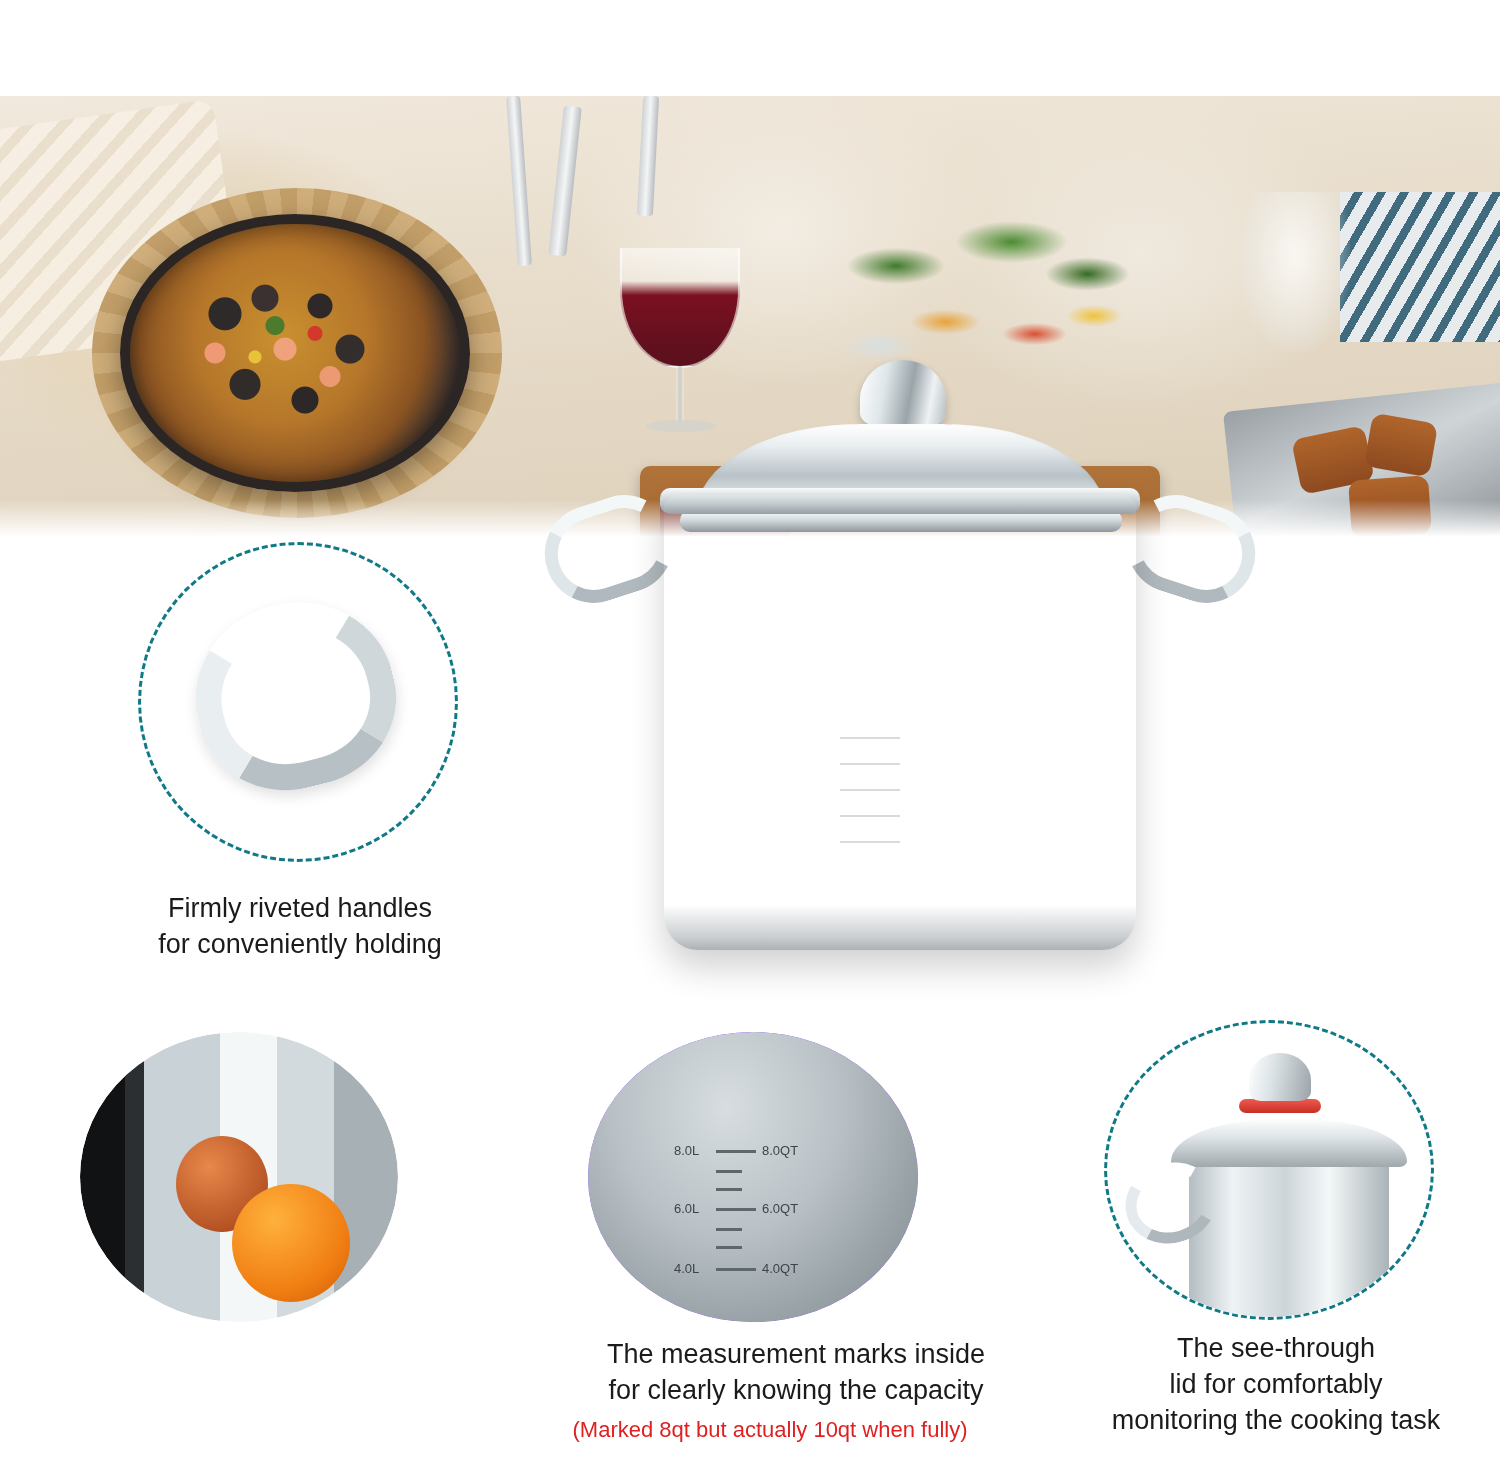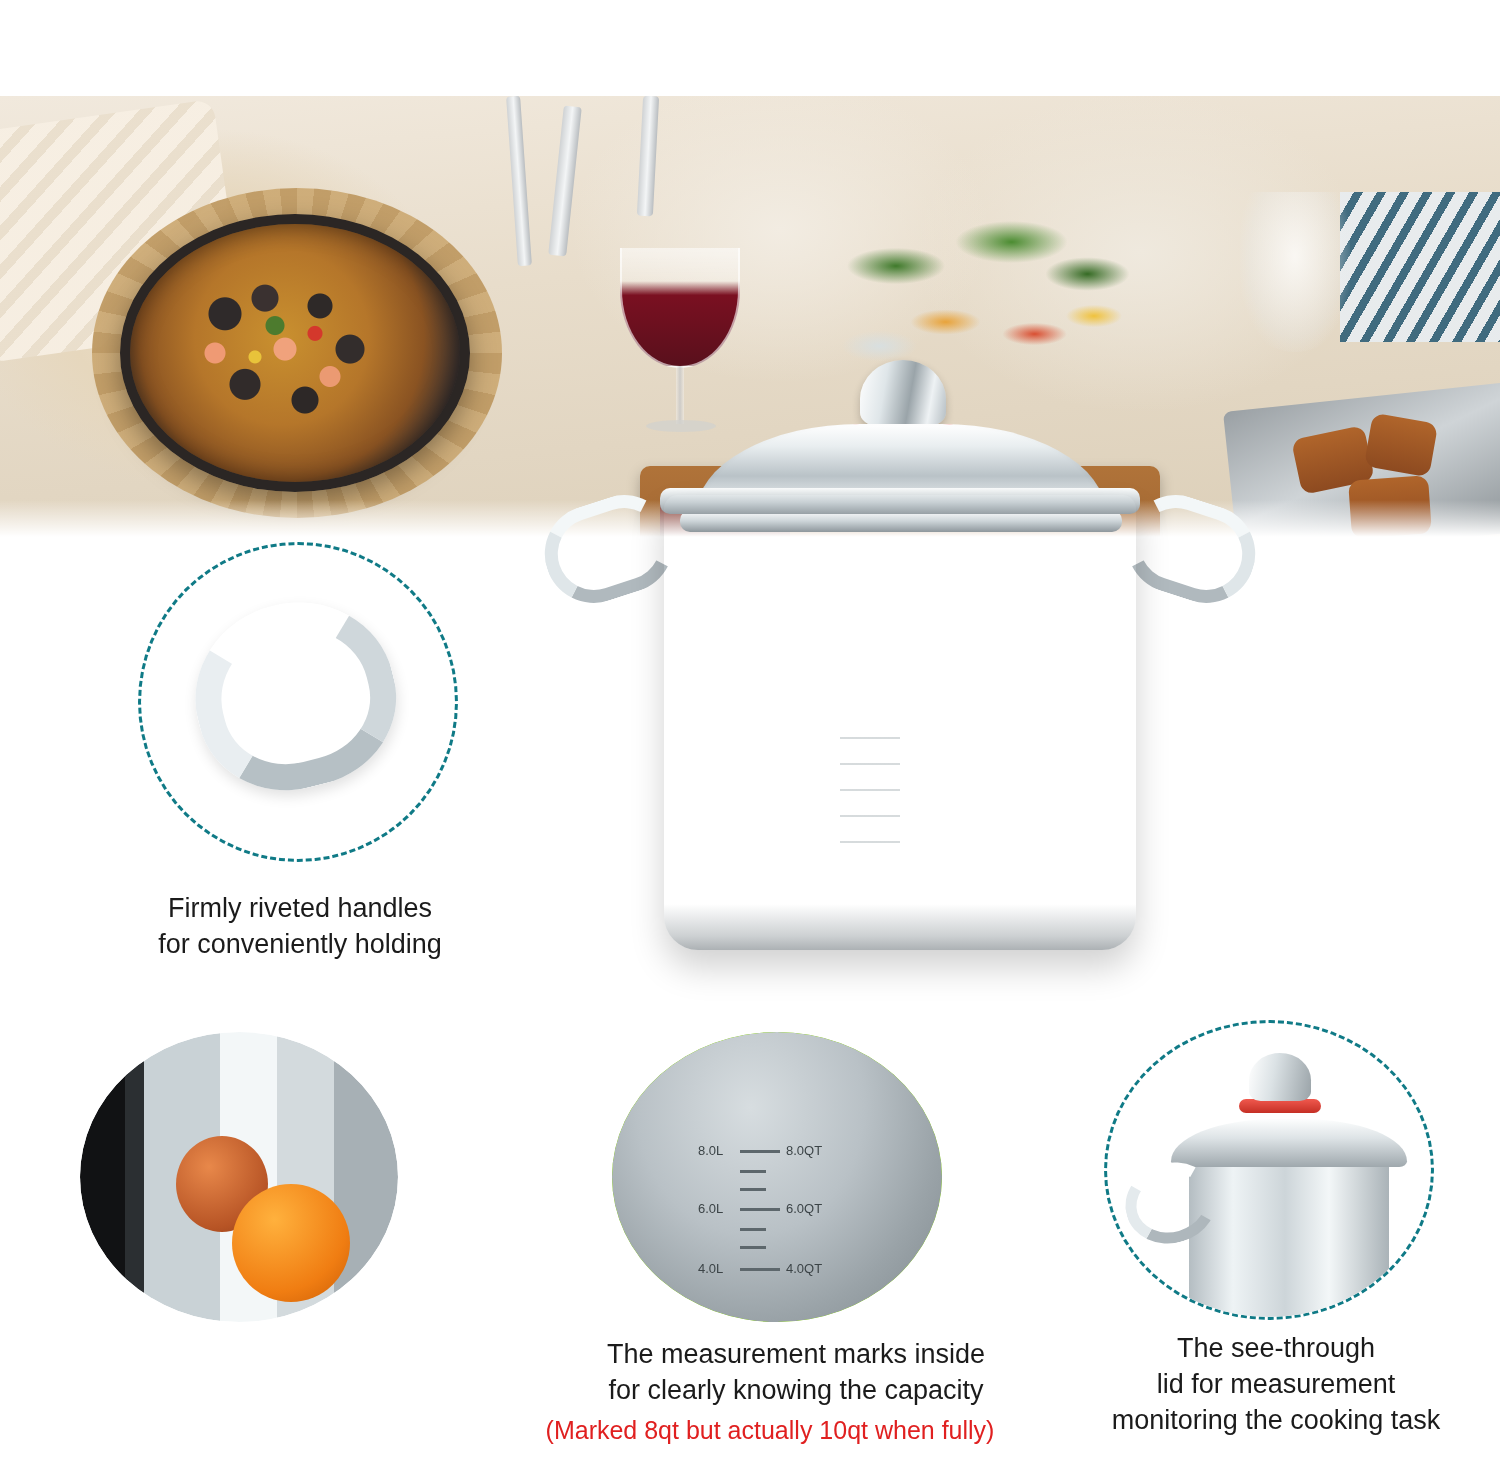--- a/index.html
+++ b/index.html
@@ -281,21 +281,21 @@
   .caption {
     position: absolute;
     text-align: center;
     font-size: 27px;
     line-height: 36px;
     color: #1b1b1b;
     font-family: "Liberation Sans", sans-serif;
   }
   .caption.red {
     color: #e02020;
-    font-size: 25px;
+    font-size: 22px;
   }
 
   
   .f1-circle { left: 138px; top: 542px; width: 320px; height: 320px; background: #ffffff; }
   .f1-handle {
     position: absolute; left: 54px; top: 58px;
     width: 200px; height: 185px;
     border: 26px solid transparent;
     border-left: 26px solid #e9eef1;
     border-top: 26px solid #ffffff;
@@ -314,21 +314,21 @@
   .f2-img { position:absolute; inset:0; border-radius: 50%; overflow:hidden;
     background: linear-gradient(90deg,#111214 0 14%, #2b2f32 14% 20%, #c9d2d6 20% 44%, #f3f7f8 44% 62%, #d3dadd 62% 80%, #a7b0b5 80% 100%);
   }
   .orange1 { position:absolute; left: 96px; top: 104px; width: 92px; height: 96px; border-radius: 50%;
     background: radial-gradient(circle at 36% 32%, #e8884a, #b75425 70%, #8d3d18 100%); }
   .orange2 { position:absolute; left: 152px; top: 152px; width: 118px; height: 118px; border-radius: 50%;
     background: radial-gradient(circle at 36% 30%, #ffb13d, #f07d12 65%, #c95c06 100%); }
   .f2-cap { left: 40px; top: 1336px; width: 400px; }
 
   
-  .f3-circle { left: 612px; top: 1032px; width: 330px; height: 290px; border: none; background: #84cc16; }
+  .f3-circle { left: 588px; top: 1032px; width: 330px; height: 290px; border: none; background: #8b5cf6; }
   .f3-img { position:absolute; inset:0; border-radius: 50%; overflow:hidden;
     background: radial-gradient(ellipse at 42% 26%, #d7dde0 0%, #b9c1c6 42%, #9aa3a8 70%, #7e878c 100%); }
   .f3-scale { position:absolute; left: 128px; top: 104px; width: 120px; height: 160px; }
   .f3-tick { position:absolute; left: 0; width: 26px; height: 3px; background: #5d676c; }
   .f3-tick.long { width: 40px; }
   .f3-lbl { position:absolute; font-size: 13px; color: #3c4447; font-family:"Liberation Sans", sans-serif; white-space: nowrap; }
   .f3-cap { left: 561px; top: 1336px; width: 470px; }
   .f3-cap-red { left: 520px; top: 1412px; width: 500px; }
 
   
@@ -457,18 +457,18 @@
   <div class="feature">
     <div class="circle-dashed f4-circle">
       <div class="f4-pot"></div>
       <div class="f4-lid"></div>
       <div class="f4-ring"></div>
       <div class="f4-knob"></div>
       <div class="f4-handle"></div>
     </div>
     <div class="caption f4-cap">
       <div>The see-through</div>
-      <div>lid for measurement</div>
+      <div>lid for comfortably</div>
       <div>monitoring the cooking task</div>
     </div>
   </div>
 
 </div>
 
 </body></html>

